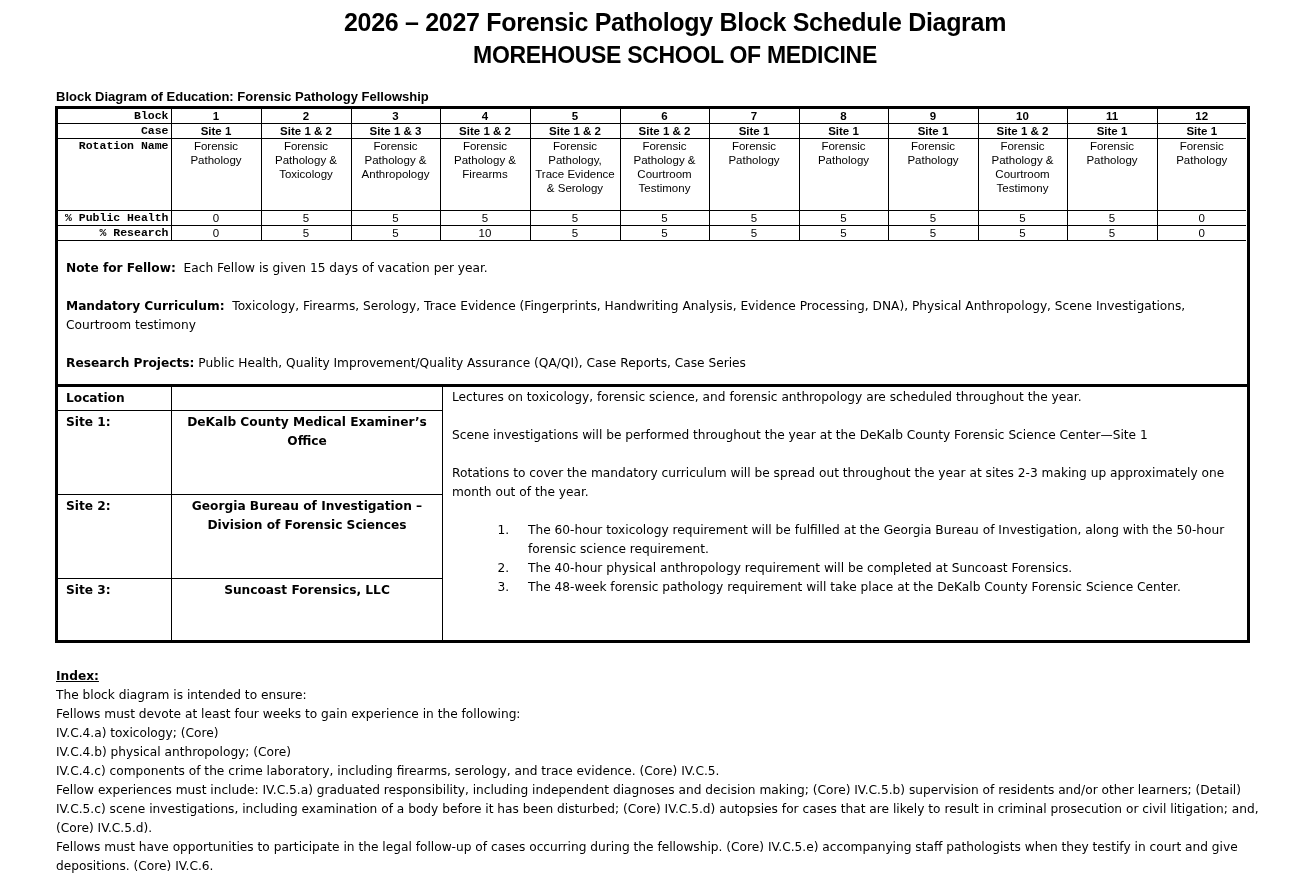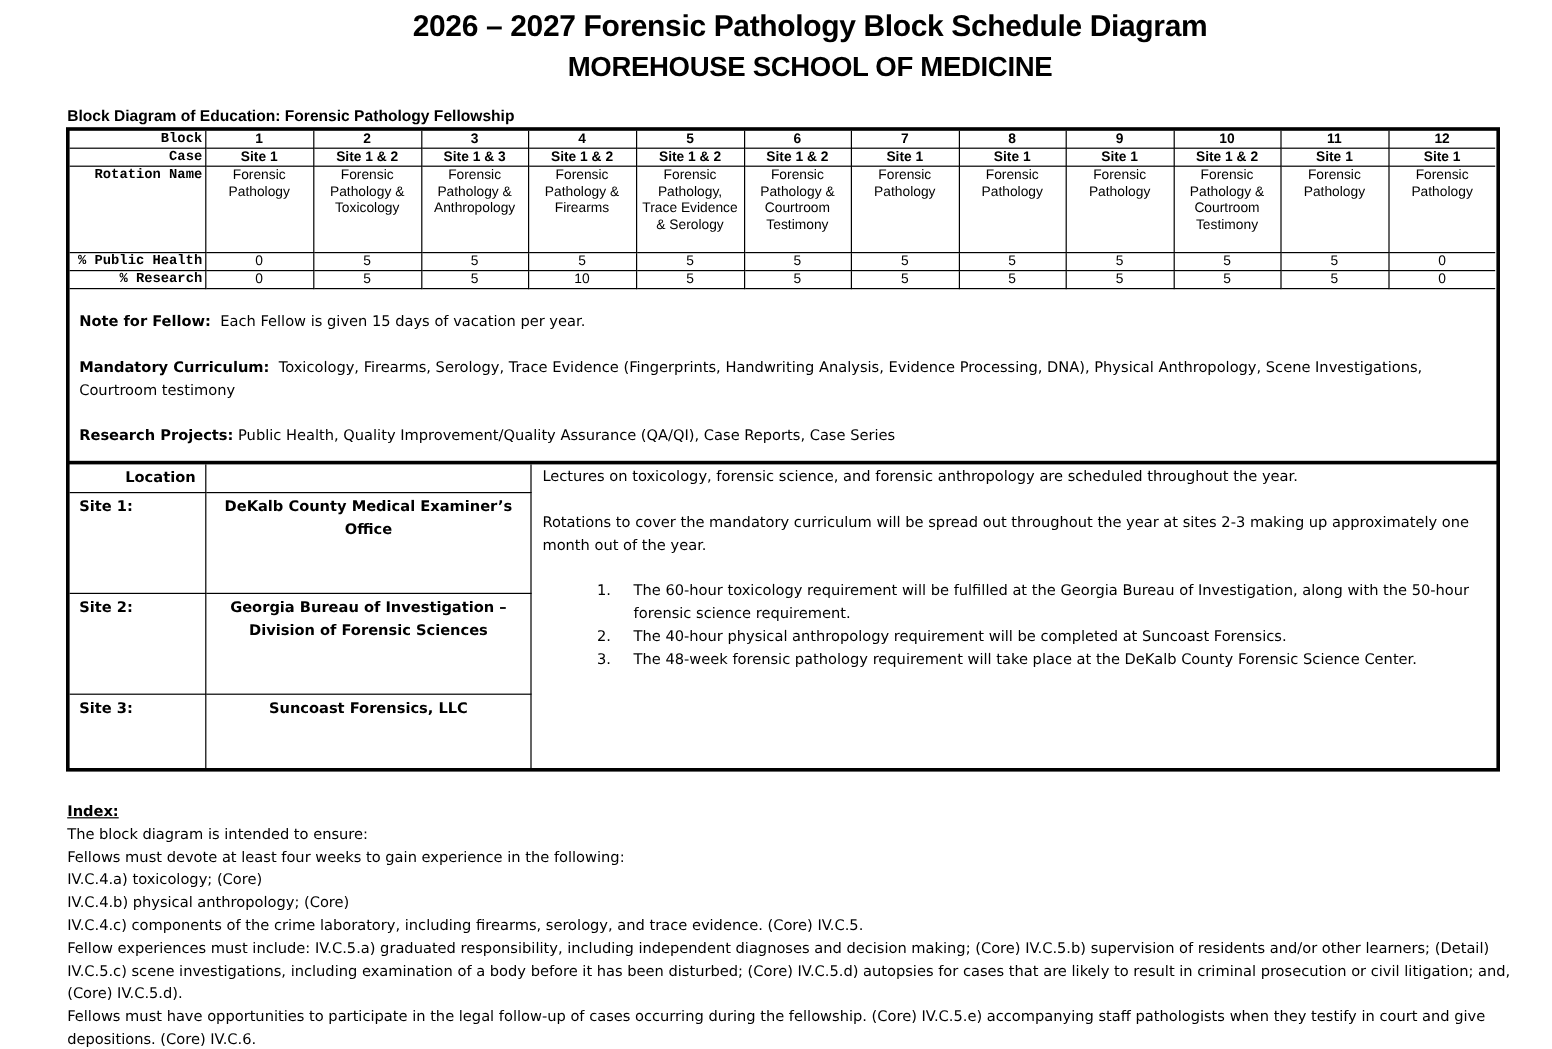--- a/index.html
+++ b/index.html
@@ -28,21 +28,21 @@
   .notes p { margin:0 0 19px 0; }
   .notes b { font-weight:bold; }
 
   .divider { position:absolute; left:55px; top:384px; width:1193px; height:3px; background:#000; }
 
   .loc-table { position:absolute; left:58px; top:387px; border-collapse:collapse; table-layout:fixed;
     font-family:"DejaVu Sans", sans-serif; font-size:12.2px; }
   .loc-table td { border:1px solid #000; vertical-align:top; padding:2px 8px; line-height:19px; }
   .loc-table td.l { width:97px; font-weight:bold; text-align:left; border-left:none; }
   .loc-table td.v { width:254px; font-weight:bold; text-align:center; }
-  .loc-table tr.first td { border-top:none; height:15px;text-align:right; }
+  .loc-table tr.first td { border-top:none; height:15px; }
   .loc-table tr.last td { border-bottom:none;margin-top:36px; }
 
   .right-info { position:absolute; left:452px; top:388px; width:790px;
     font-family:"DejaVu Sans", sans-serif; font-size:12.2px; line-height:19px; }
   .right-info p { margin:0 0 19px 0; }
   .right-info ol { margin:0; padding-left:61px; }
   .right-info li { padding-left:15px; }
 
   .index { position:absolute; left:56px; top:667px; width:1230px;
     font-family:"DejaVu Sans", sans-serif; font-size:12.2px; line-height:19px; }
@@ -177,20 +177,21 @@
   </tr>
   <tr class="last">
     <td class="l" style="height:59px">Site 3:</td>
     <td class="v">Suncoast Forensics, LLC</td>
   </tr>
 </tbody>
   </table>
 
 <div class="right-info">
   <p>Lectures on toxicology, forensic science, and forensic anthropology are scheduled throughout the year.</p>
+  <p>Scene investigations will be performed throughout the year at the DeKalb County Forensic Science Center—Site 1</p>
   <p>Rotations to cover the mandatory curriculum will be spread out throughout the year at sites 2-3 making up approximately one month out of the year.</p>
   <ol>
     <li>The 60-hour toxicology requirement will be fulfilled at the Georgia Bureau of Investigation, along with the 50-hour forensic science requirement.</li>
     <li>The 40-hour physical anthropology requirement will be completed at Suncoast Forensics.</li>
     <li>The 48-week forensic pathology requirement will take place at the DeKalb County Forensic Science Center.</li>
   </ol>
 </div>
 
 <div class="index">
   <div class="ih">Index:</div>

